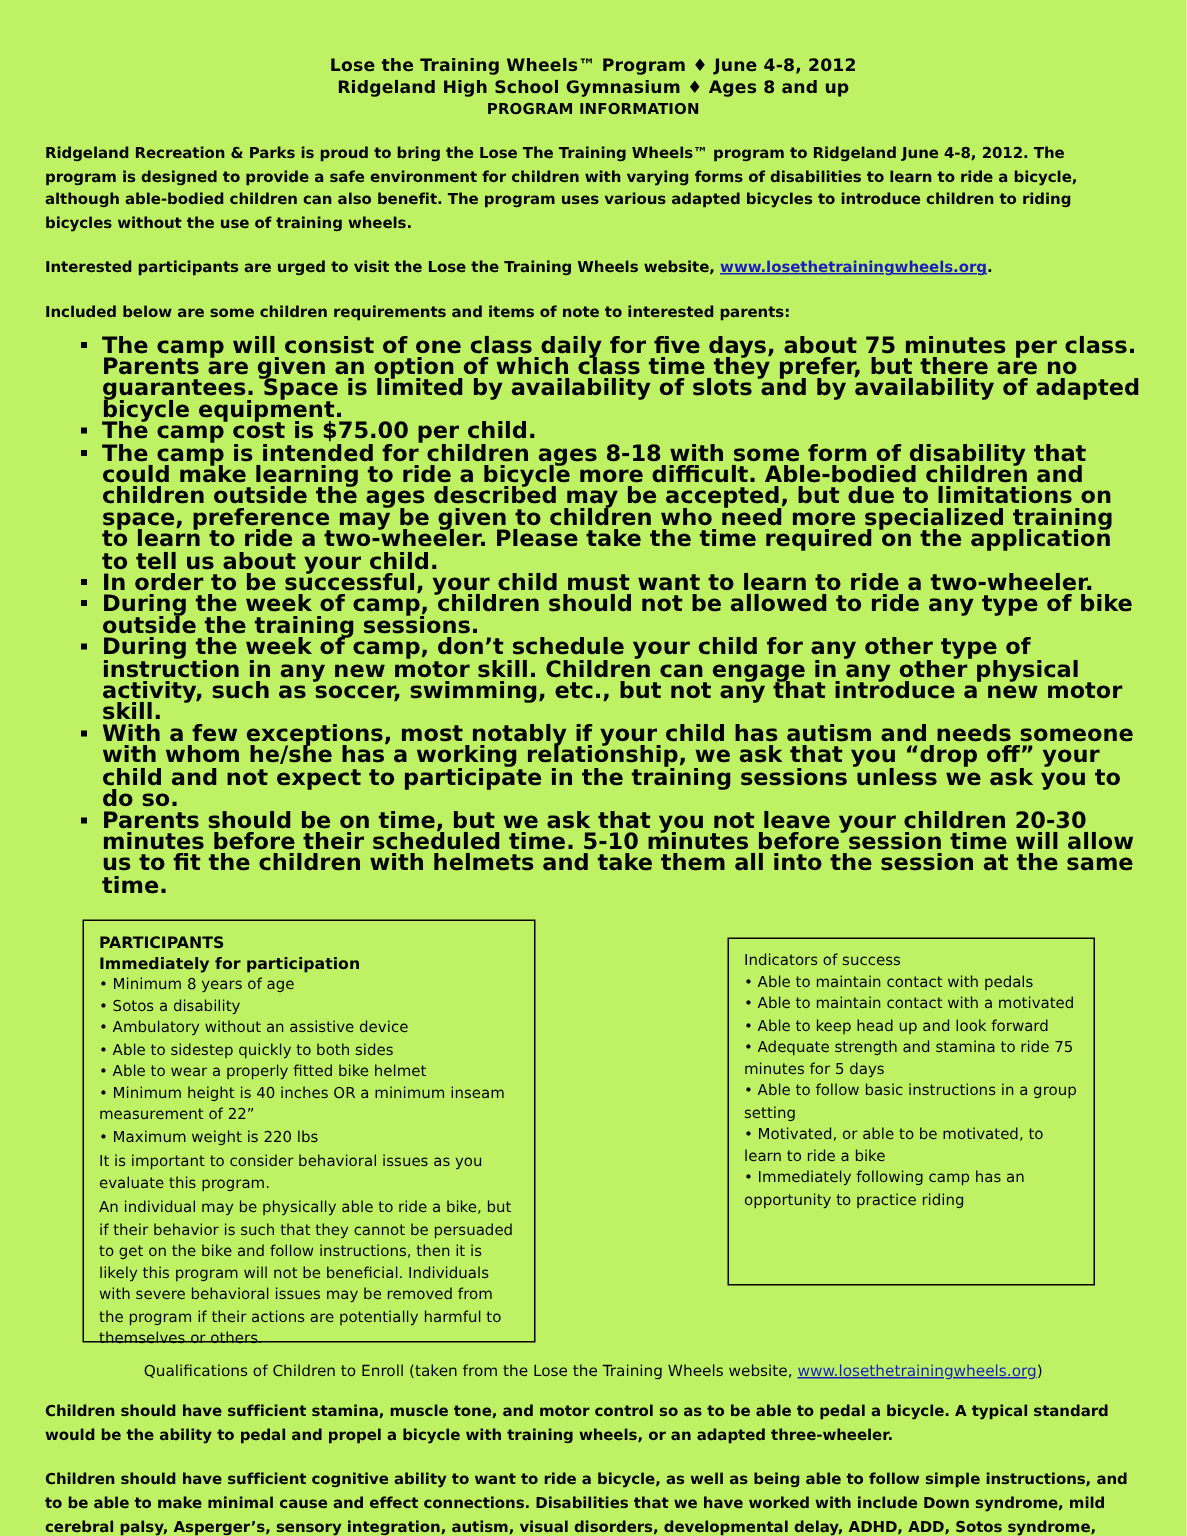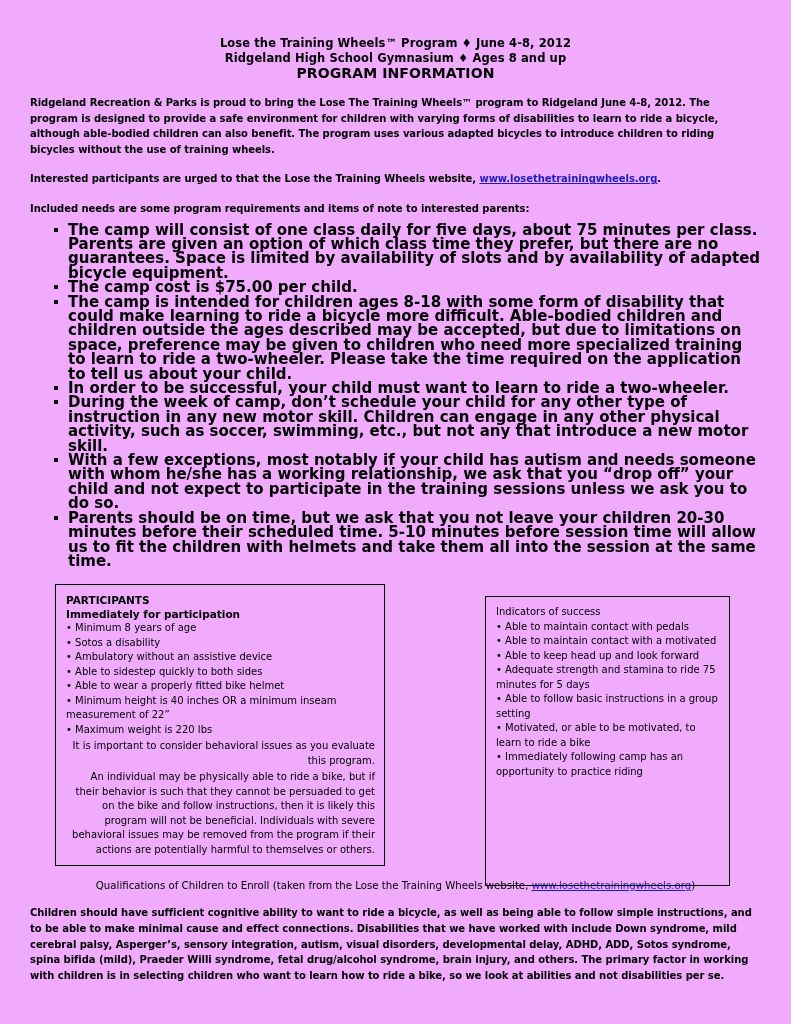--- a/index.html
+++ b/index.html
@@ -13,31 +13,31 @@
     font-family: "DejaVu Sans", sans-serif;
     color: #000000;
     overflow: hidden;
   }
   .page {
     position: relative;
     width: 791px;
     height: 1024px;
     box-sizing: border-box;
     padding: 36px 30px 20px 30px;
-    background: #f0abfc;
+    background: #bef264;
   }
   .heading {
     text-align: center;
     font-weight: bold;
     font-size: 11.5px;
     line-height: 15px;
     letter-spacing: 0.1px;
   }
   .heading .line3 {
-    font-size: 14px;
+    font-size: 10px;
   }
   .body-text {
     font-weight: bold;
     font-size: 10px;
     line-height: 15.6px;
     text-align: left;
     letter-spacing: -0.05px;
   }
   .para {
     margin-top: 14px;
@@ -78,45 +78,44 @@
     box-sizing: border-box;
     padding: 8px 9px 8px 10px;
     font-family: "DejaVu Sans", sans-serif;
     font-weight: normal;
     font-size: 10px;
     line-height: 14.5px;
   }
   .box-left {
     left: 25px;
     top: 0;
-    width: 330px;
+    width: 302px;
     height: 282px;
   }
   .box-right {
     left: 455px;
     top: 12px;
     width: 245px;
-    height: 290px;
+    height: 232px;
   }
   .box .box-title {
     font-weight: bold;
     font-size: 10.5px;
     line-height: 14px;
   }
   .box .box-sub {
     font-weight: bold;
     font-size: 10.5px;
     line-height: 14px;
   }
   .box p {
     margin: 0;
   }
   .box .plain {
     margin-top: 2px;
-    text-align: right;
   }
   .qual {
     margin-top: 6px;
     text-align: center;
     font-weight: normal;
     font-size: 10.2px;
   }
   .tail p {
     margin-top: 14px;
   }
@@ -128,31 +127,31 @@
 
   <div class="heading">
     <div>Lose the Training Wheels™ Program ♦ June 4-8, 2012</div>
     <div>Ridgeland High School Gymnasium ♦ Ages 8 and up</div>
     <div class="line3">PROGRAM INFORMATION</div>
   </div>
 
   <div class="body-text para">Ridgeland Recreation &amp; Parks is proud to bring the Lose The Training Wheels™ program to Ridgeland June 4-8, 2012.  The program is designed to provide a safe environment for children with varying forms of disabilities to learn to ride a bicycle, although able-bodied children can also benefit.  The program uses various adapted bicycles to introduce children to riding bicycles without the use of training wheels.</div>
 
   <div class="body-text para">
-    <span>Interested participants are urged to that the Lose the Training Wheels website, </span><a class="link" href="#">www.losethetrainingwheels.org</a><span>.</span>
+    <span>Interested participants are urged to visit the Lose the Training Wheels website, </span><a class="link" href="#">www.losethetrainingwheels.org</a><span>.</span>
   </div>
 
-  <div class="body-text para">Included needs are some program requirements and items of note to interested parents:</div>
+  <div class="body-text para">Included below are some children requirements and items of note to interested parents:</div>
 
   <ul class="bullets">
     <li><span class="sq"></span><span>The camp will consist of one class daily for five days, about 75 minutes per class.  Parents are given an option of which class time they prefer, but there are no guarantees.  Space is limited by availability of slots and by availability of adapted bicycle equipment.</span></li>
     <li><span class="sq"></span><span>The camp cost is $75.00 per child.</span></li>
     <li><span class="sq"></span><span>The camp is intended for children ages 8-18 with some form of disability that could make learning to ride a bicycle more difficult.  Able-bodied children and children outside the ages described may be accepted, but due to limitations on space, preference may be given to children who need more specialized training to learn to ride a two-wheeler.  Please take the time required on the application to tell us about your child.</span></li>
     <li><span class="sq"></span><span>In order to be successful, your child must want to learn to ride a two-wheeler.</span></li>
-    <li><span class="sq"></span></li>
+    <li><span class="sq"></span><span>During the week of camp, children should not be allowed to ride any type of bike outside the training sessions.</span></li>
     <li><span class="sq"></span><span>During the week of camp, don’t schedule your child for any other type of instruction in any new motor skill.  Children can engage in any other physical activity, such as soccer, swimming, etc., but not any that introduce a new motor skill.</span></li>
     <li><span class="sq"></span><span>With a few exceptions, most notably if your child has autism and needs someone with whom he/she has a working relationship, we ask that you “drop off” your child and not expect to participate in the training sessions unless we ask you to do so.</span></li>
     <li><span class="sq"></span><span>Parents should be on time, but we ask that you not leave your children 20-30 minutes before their scheduled time.  5-10 minutes before session time will allow us to fit the children with helmets and take them all into the session at the same time.</span></li>
   </ul>
 
   <div class="boxes">
 
     <div class="box box-left">
       <p class="box-title">PARTICIPANTS</p>
       <p class="box-sub">Immediately for participation</p>
@@ -178,16 +177,17 @@
       <p>• Immediately following camp has an opportunity to practice riding</p>
     </div>
 
   </div>
 
   <div class="qual">
     <span>Qualifications of Children to Enroll (taken from the Lose the Training Wheels website, </span><a class="link" href="#">www.losethetrainingwheels.org</a><span>)</span>
   </div>
 
   <div class="tail">
+    <p class="body-text">Children should have sufficient stamina, muscle tone, and motor control so as to be able to pedal a bicycle. A typical standard would be the ability to pedal and propel a bicycle with training wheels, or an adapted three-wheeler.</p>
     <p class="body-text">Children should have sufficient cognitive ability to want to ride a bicycle, as well as being able to follow simple instructions, and to be able to make minimal cause and effect connections. Disabilities that we have worked with include Down syndrome, mild cerebral palsy, Asperger’s, sensory integration, autism, visual disorders, developmental delay, ADHD, ADD, Sotos syndrome, spina bifida (mild), Praeder Willi syndrome, fetal drug/alcohol syndrome, brain injury, and others. The primary factor in working with children is in selecting children who want to learn how to ride a bike, so we look at abilities and not disabilities per se.</p>
   </div>
 
 </div>
 
 </body></html>

